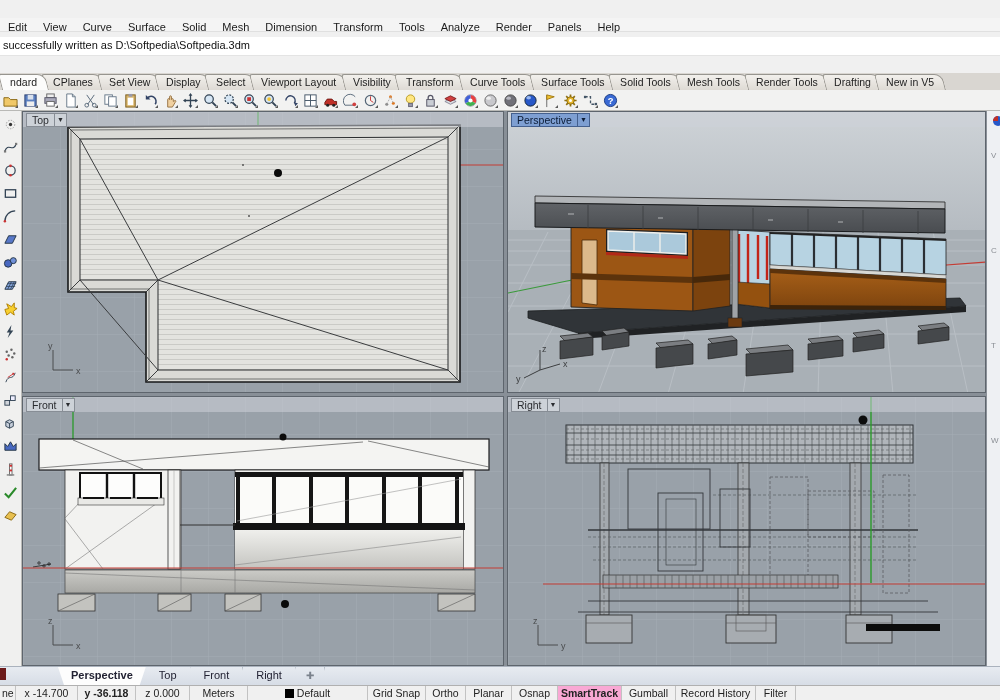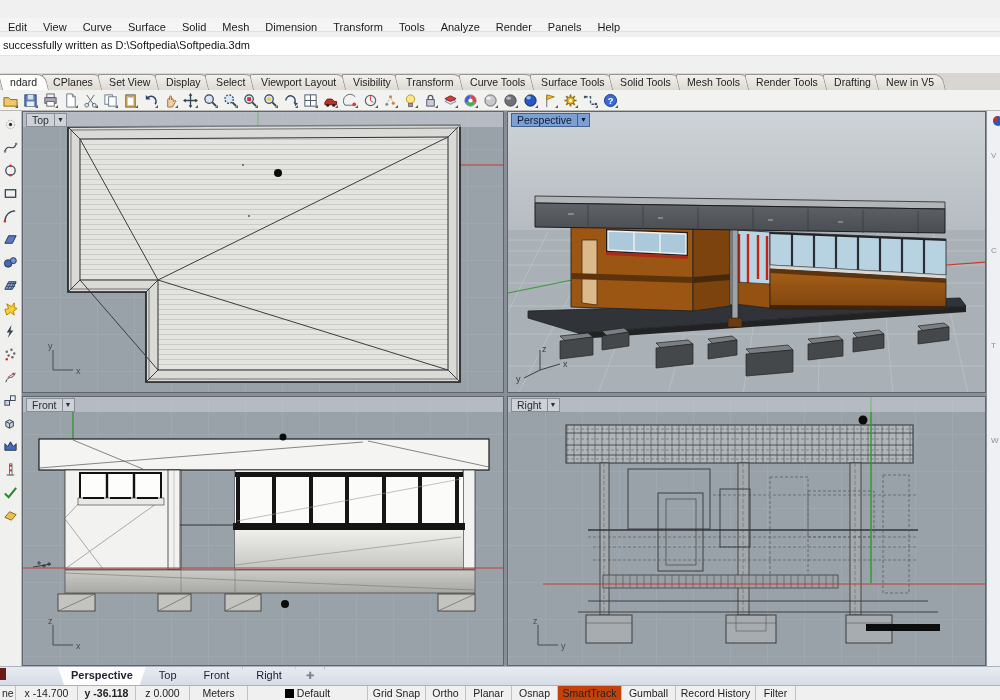--- a/index.html
+++ b/index.html
@@ -68,21 +68,21 @@
   .vtab{ height:18px; line-height:17px; padding:0 13px; font-size:11px; color:#223;
     clip-path:polygon(0 0,100% 0,calc(100% - 6px) 100%,6px 100%); background:transparent;
     border-right:1px solid #b8bfc9; }
   .vtab.active{ background:#fdfdfd; font-weight:bold; border-right:none; }
   .vtab.addtab{ color:#7b8費; color:#7b828c; font-size:10px; padding:0 10px; }
   
   .statusbar{ position:absolute; left:0; top:685px; width:1000px; height:15px; background:#f0f0f0;
     border-top:1px solid #b0b0b0; display:flex; font-size:10.5px; color:#222; }
   .scell{ height:14px; line-height:14px; text-align:center; border-right:1px solid #c2c2c2;
     overflow:hidden; white-space:nowrap; padding:0 2px; }
-  .scell.hl{ background:#c2410c; font-weight:normal; }
+  .scell.hl{ background:#f9a8d4; font-weight:bold; }
   .scell.left{ text-align:left; padding-left:4px; }
   .swatch{ display:inline-block; width:9px; height:9px; background:#000; margin-right:3px; vertical-align:-1px; }
 </style>
 </head>
 <body>
 
 <div class="screen">
 
 
   <div class="menubar" id="menubar">

